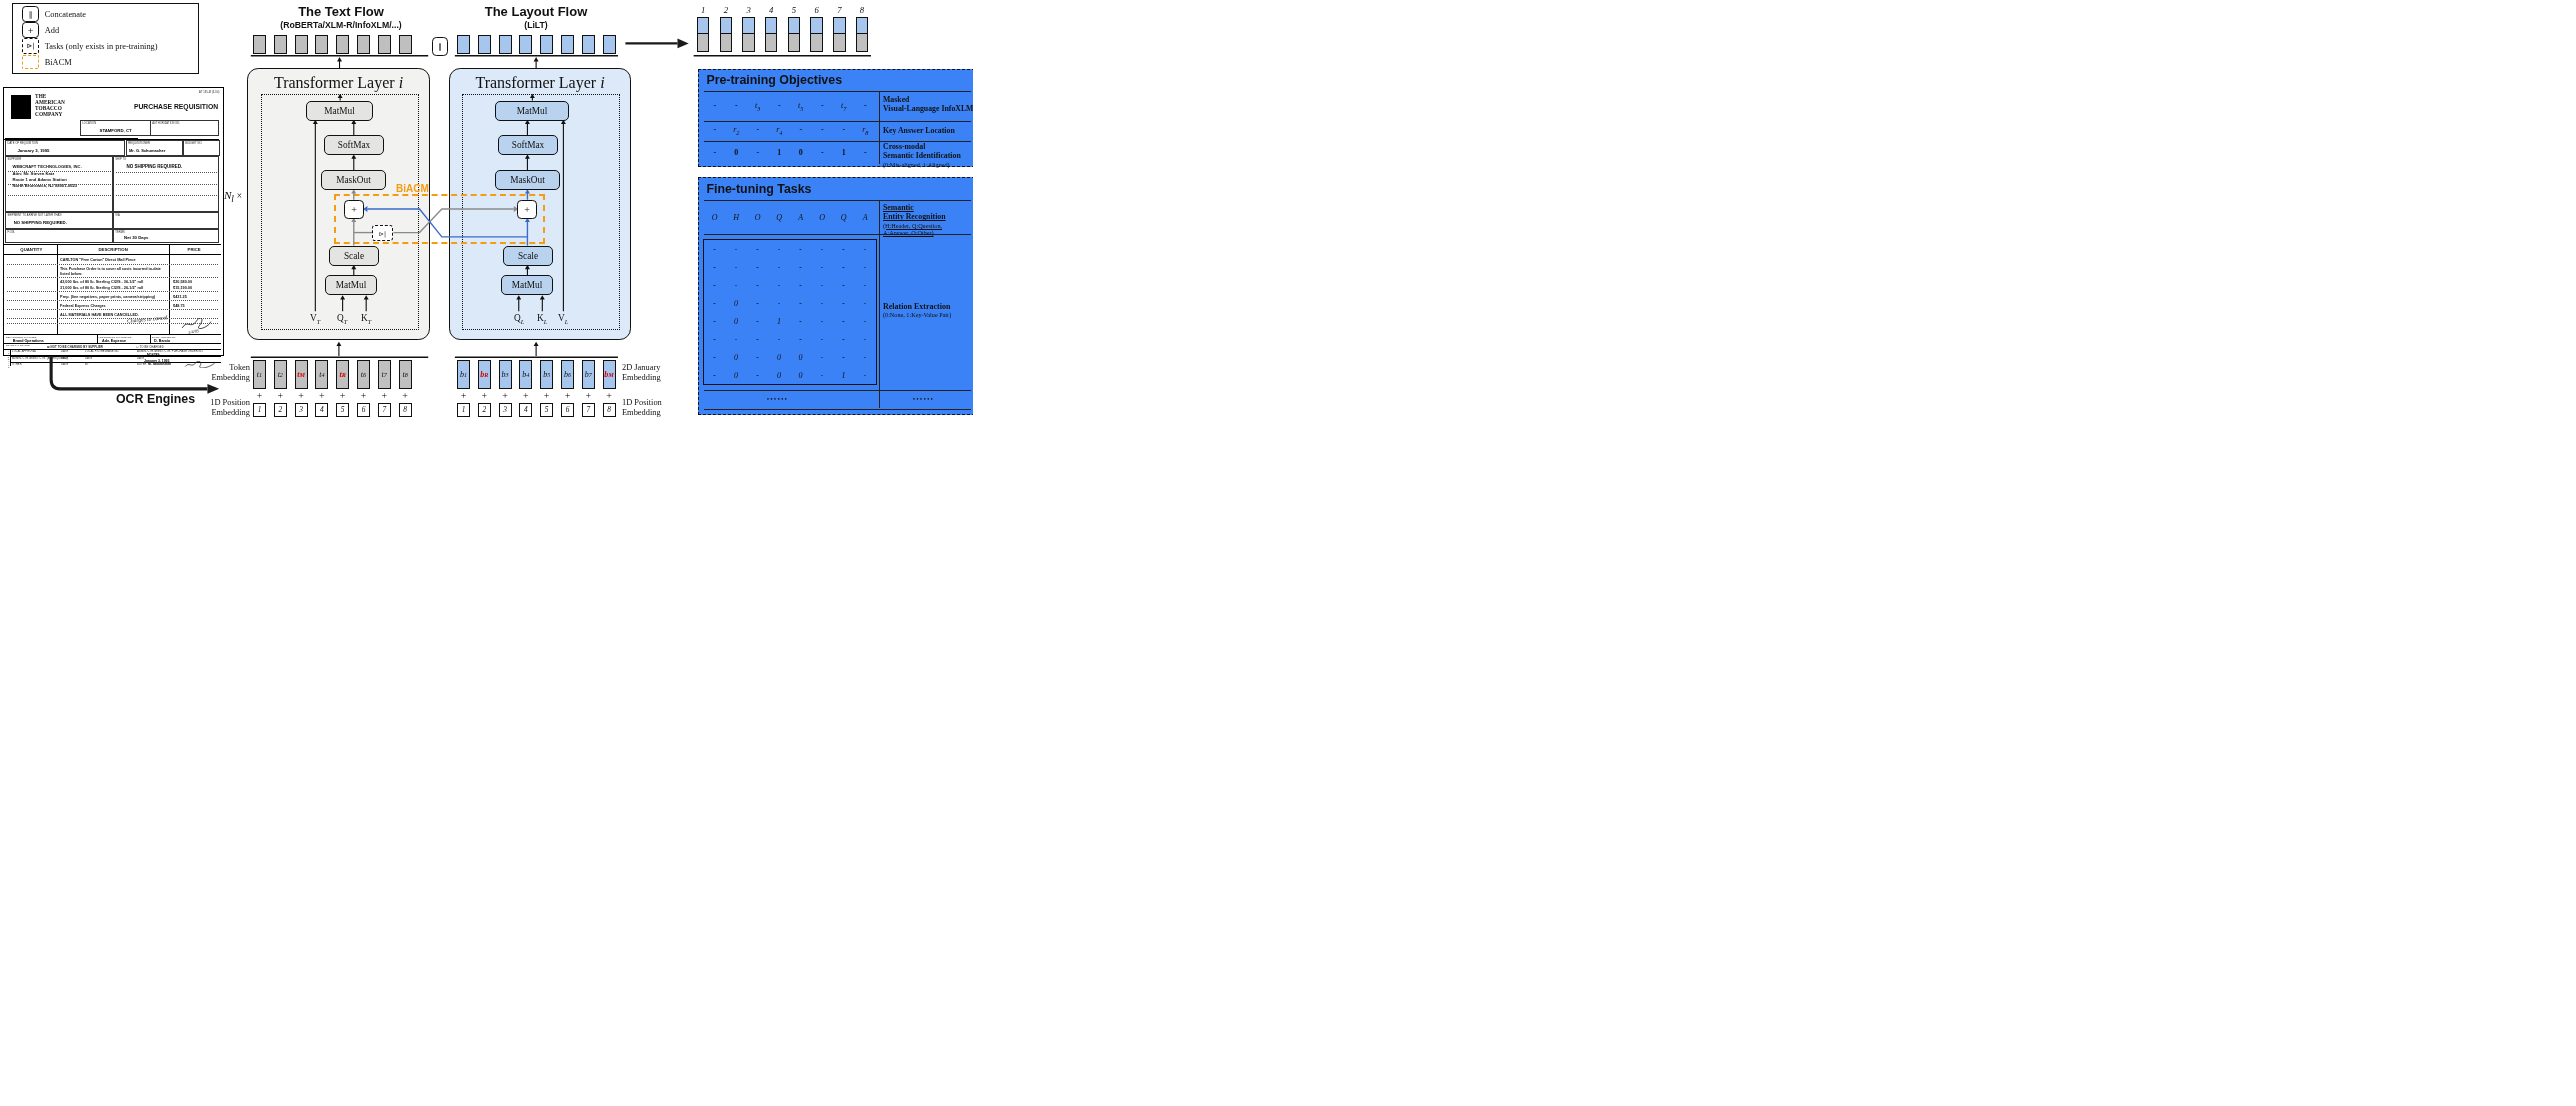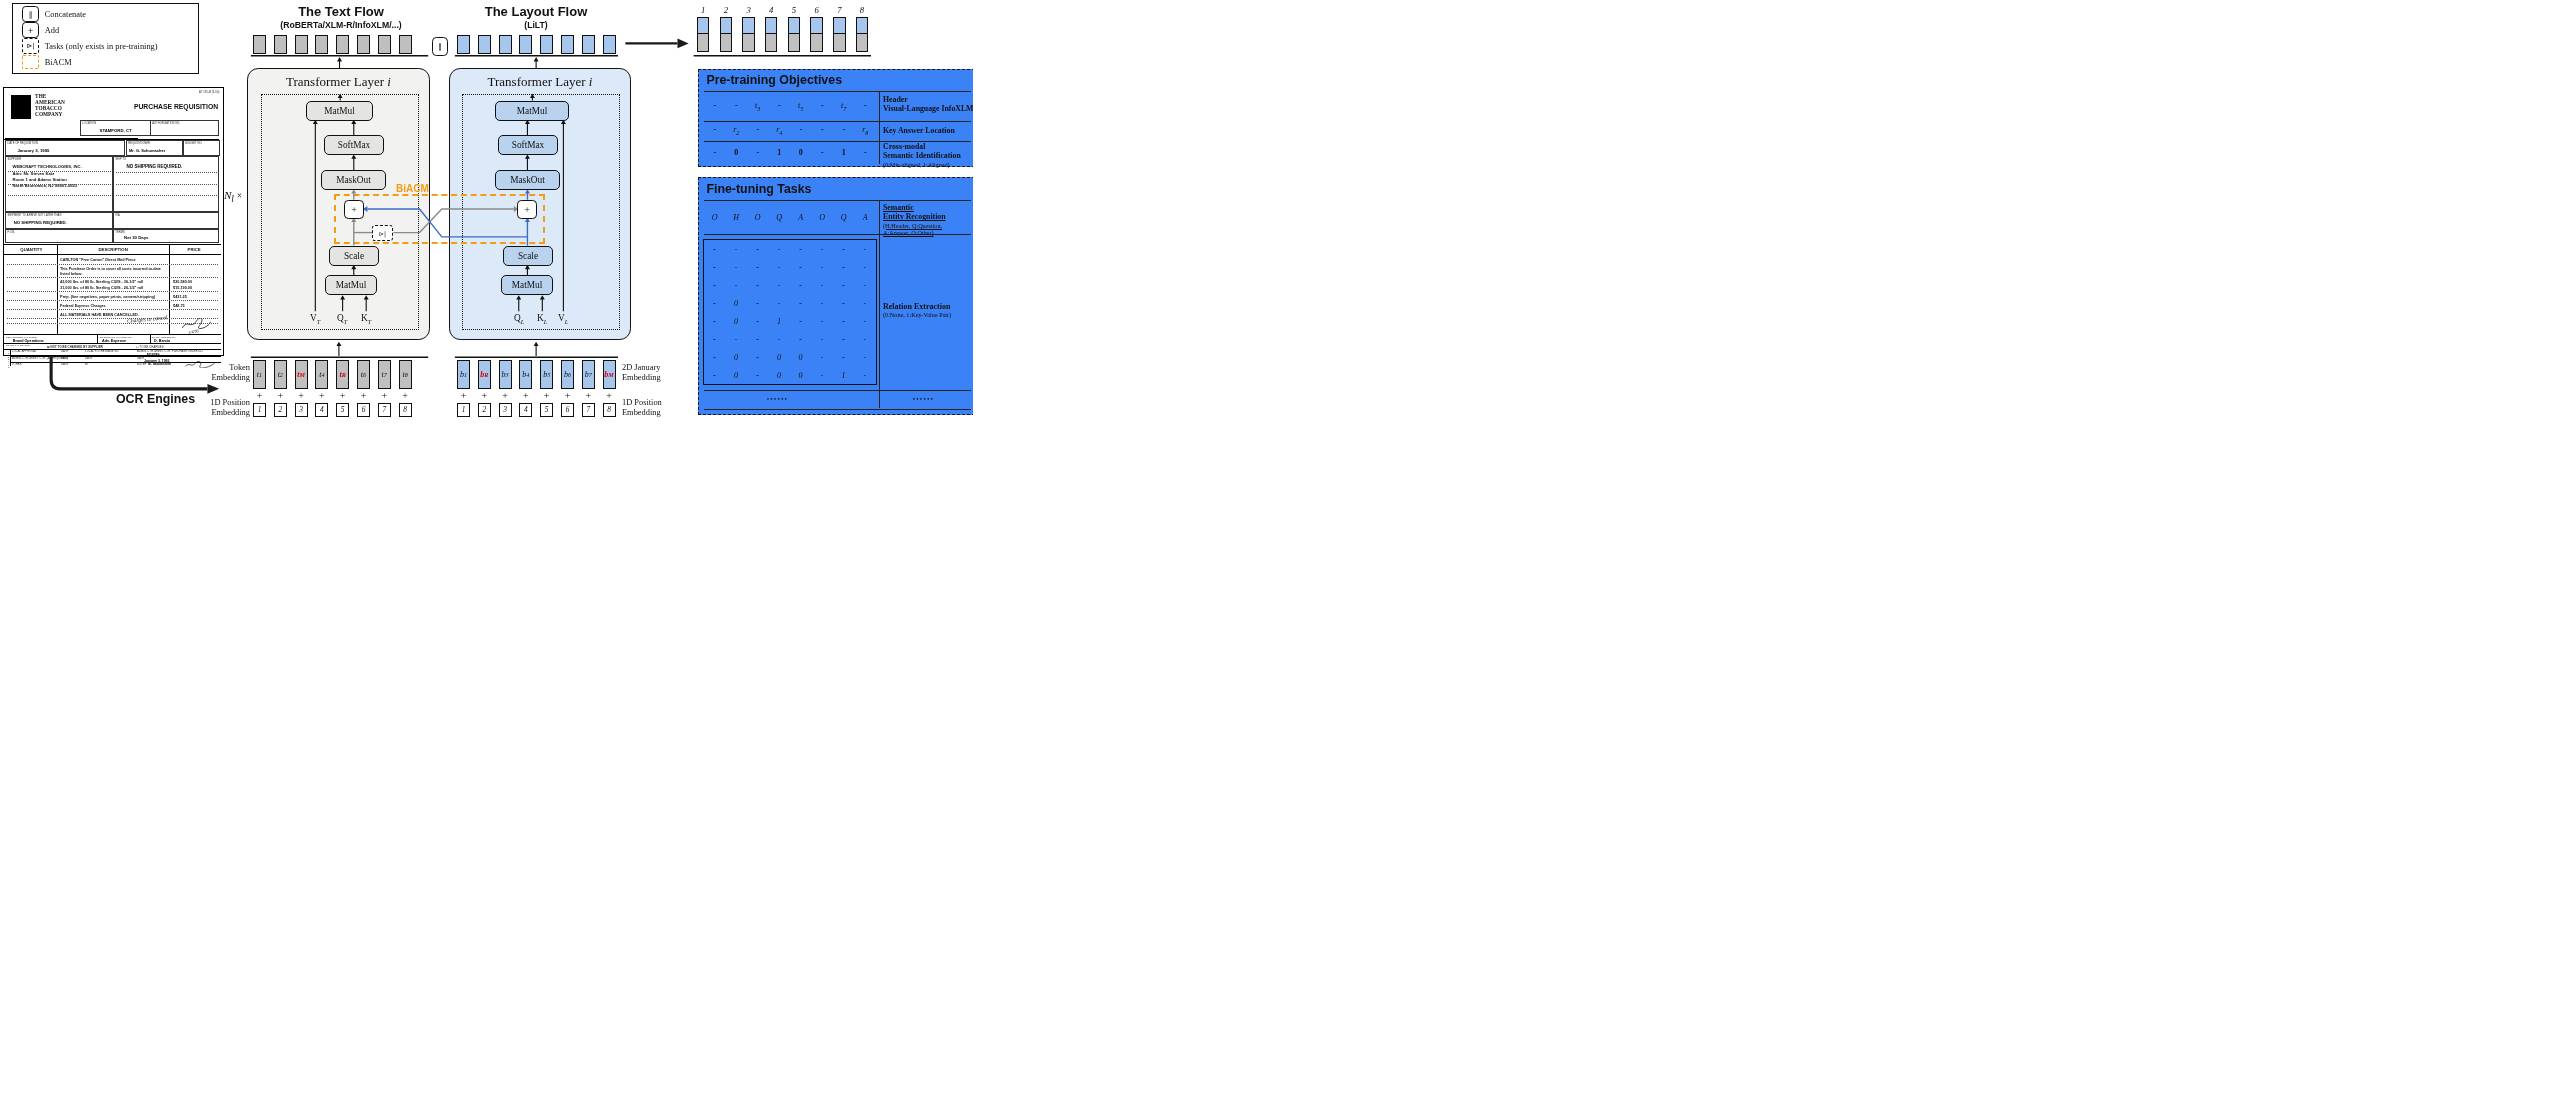--- a/index.html
+++ b/index.html
@@ -35,21 +35,21 @@
   
   .stackrow{position:absolute;display:flex;gap:10.3px;}
   .snum{width:12.4px;text-align:center;font-style:italic;font-size:8.7px;}
   .sbar{width:12.4px;height:35px;border:1.2px solid #111;box-sizing:border-box;display:flex;flex-direction:column;}
   .sbar .top{height:15px;background:#a6c6ee;border-bottom:1.2px solid #111;}
   .sbar .bot{flex:1;background:#c0c0c0;}
   
   .tlayer{position:absolute;top:68px;height:272px;border:1.6px solid #111;border-radius:11.2px;box-sizing:border-box;z-index:1;}
   .tlayer.text{left:247px;width:183px;background:#f2f2f0;}
   .tlayer.layout{left:449px;width:182px;background:#dce9f8;}
-  .ltitle{position:absolute;top:5px;left:0;right:0;text-align:center;font-size:13px;}
+  .ltitle{position:absolute;top:5px;left:0;right:0;text-align:center;font-size:16px;}
   .dotbox{position:absolute;border:1.4px dotted #111;box-sizing:border-box;z-index:1;}
   .blk{position:absolute;border:1.4px solid #111;border-radius:5px;display:flex;align-items:center;justify-content:center;
        font-size:9.3px;box-sizing:border-box;z-index:3;}
   .blk.g{background:#e4e4e2;} .blk.b{background:#b9d2ee;}
   .blk.plus{background:#fff;border-radius:4.3px;font-size:10px;}
   .blk.detach{background:#fff;border-style:dashed;border-radius:3.1px;font-family:"DejaVu Sans",sans-serif;font-size:6.2px;}
   .inlab{position:absolute;z-index:3;font-size:9.3px;text-align:center;width:21px;margin-left:-10.5px;}
   .inlab sub,.scell sub,.ecell sub,.pcell sub{font-size:6.2px;font-style:italic;}
   .nl{position:absolute;left:186px;top:189px;width:56px;text-align:right;font-size:11.2px;font-style:italic;z-index:2;}
   .nl .x{font-style:normal;font-size:9.3px;}
@@ -600,21 +600,21 @@
     <span class="scell"><span class="dash">-</span><span></span><sub></sub></span>
         <span class="scell"><span class="dash">0</span><span></span><sub></sub></span>
         <span class="scell"><span class="dash">-</span><span></span><sub></sub></span>
         <span class="scell"><span class="dash">1</span><span></span><sub></sub></span>
         <span class="scell"><span class="dash">0</span><span></span><sub></sub></span>
         <span class="scell"><span class="dash">-</span><span></span><sub></sub></span>
         <span class="scell"><span class="dash">1</span><span></span><sub></sub></span>
         <span class="scell"><span class="dash">-</span><span></span><sub></sub></span>
       </div>
     <div class="plabel" style="left:184px;top:25px;width:91px;">
-      <div>Header</div>
+      <div>Masked</div>
       <div>Visual-Language InfoXLM</div>
     </div>
     <div class="plabel" style="left:184px;top:56px;width:91px;">
       <div>Key Answer Location</div>
     </div>
     <div class="plabel" style="left:184px;top:72px;width:91px;">
       <div>Cross-modal</div>
       <div>Semantic Identification</div>
       <div class="pnote">(0:Mis-aligned, 1:Aligned)</div>
     </div>

